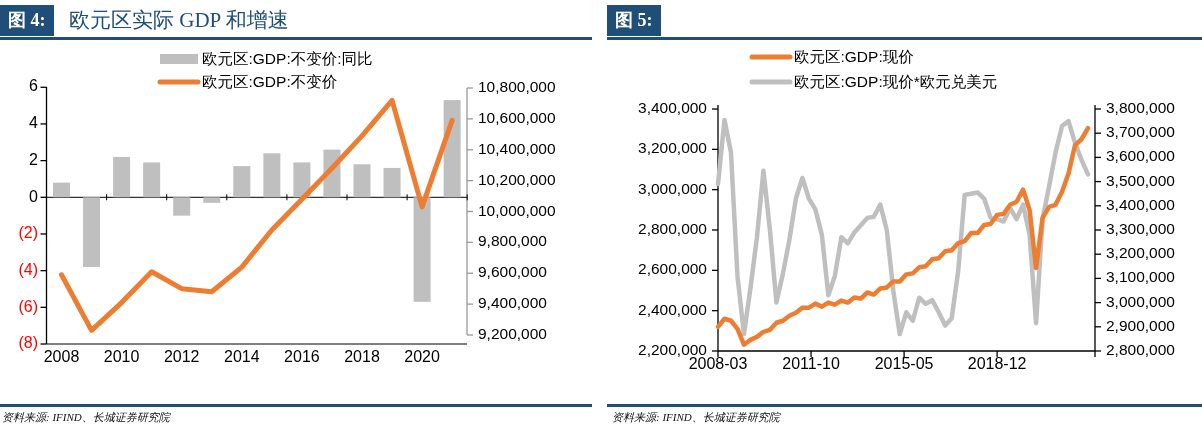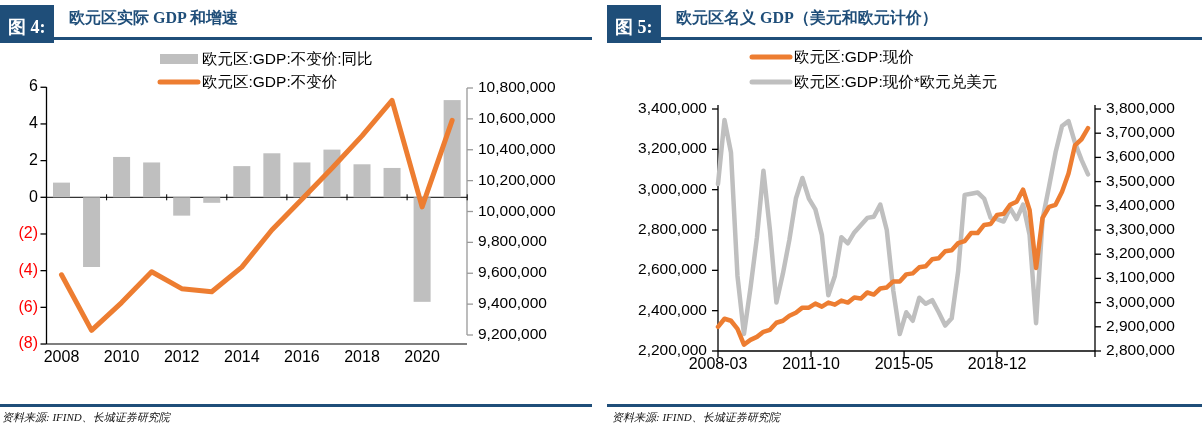--- a/index.html
+++ b/index.html
@@ -3,23 +3,23 @@
 <meta charset="utf-8">
 <style>
   :root{ --navy:#1F4E79; --orange:#ED7D31; --gray:#BFBFBF; --red:#FF0000; }
   *{margin:0;padding:0;box-sizing:border-box;}
   body{background:#fff;width:1202px;height:441px;overflow:hidden;
        font-family:"Liberation Sans",sans-serif;}
   .page{position:relative;width:1202px;height:441px;background:#fff;}
   .panel{position:absolute;top:0;width:601px;height:441px;}
   .fig-tag{position:absolute;top:5px;background:var(--navy);color:#fff;
            font-family:"Liberation Serif",serif;font-weight:bold;font-size:18px;
-           padding:12px 8px 4px 8px;line-height:1.2;}
+           padding:5px 8px 4px 8px;line-height:1.2;}
   .fig-title{position:absolute;top:8px;color:var(--navy);
-             font-family:"Liberation Serif",serif;font-weight:bold;font-size:16px;
+             font-family:"Liberation Serif",serif;font-weight:normal;font-size:21px;
              line-height:1.2;white-space:nowrap;}
   .title-rule{position:absolute;top:37px;height:3px;background:var(--navy);}
   .src-rule{position:absolute;top:404px;height:3px;background:var(--navy);}
   .source{position:absolute;top:410px;font-family:"Liberation Serif",serif;
           font-style:italic;font-size:11px;color:#111;white-space:nowrap;}
   svg.chart{position:absolute;top:44px;left:0;}
   svg.chart text{font-family:"Liberation Sans",sans-serif;}
 </style>
 </head>
 <body>
@@ -103,21 +103,20 @@
         <text x="301.9" y="318" font-size="16" fill="#000" text-anchor="middle">2016</text>
         <text x="362" y="318" font-size="16" fill="#000" text-anchor="middle">2018</text>
         <text x="422.1" y="318" font-size="16" fill="#000" text-anchor="middle">2020</text>
       </svg>
     <div class="src-rule" style="left:0;width:592px"></div>
     <p class="source" style="left:2px">资料来源: IFIND、长城证券研究院</p>
   </section>
 
   <section class="panel" style="left:601px">
     <div class="fig-tag" style="left:6px">图 5:</div>
-    <h2 class="fig-title" style="left:75px">欧元区名义 GDP（美元和欧元计价）</h2>
     <div class="title-rule" style="left:6px;width:595px"></div>
     <svg id="chart2" class="chart" width="601" height="348" viewBox="0 0 601 348">
         <line x1="151" y1="13" x2="189" y2="13" stroke="#ED7D31" stroke-width="5" stroke-linecap="round"></line>
         <text x="193" y="14" font-size="15.5" fill="#000" dominant-baseline="middle">欧元区:GDP:现价</text>
         <line x1="151" y1="38" x2="189" y2="38" stroke="#BFBFBF" stroke-width="5" stroke-linecap="round"></line>
         <text x="193" y="39" font-size="15.5" fill="#000" dominant-baseline="middle">欧元区:GDP:现价*欧元兑美元</text>
         <line x1="117" y1="61" x2="117" y2="307" stroke="#000" stroke-width="1.3"></line>
         <line x1="111" y1="65" x2="117" y2="65" stroke="#000" stroke-width="1.3"></line>
         <text x="106" y="65" font-size="15.5" fill="#000" text-anchor="end" dominant-baseline="middle">3,400,000</text>
         <line x1="111" y1="105.33333333333334" x2="117" y2="105.33333333333334" stroke="#000" stroke-width="1.3"></line>

